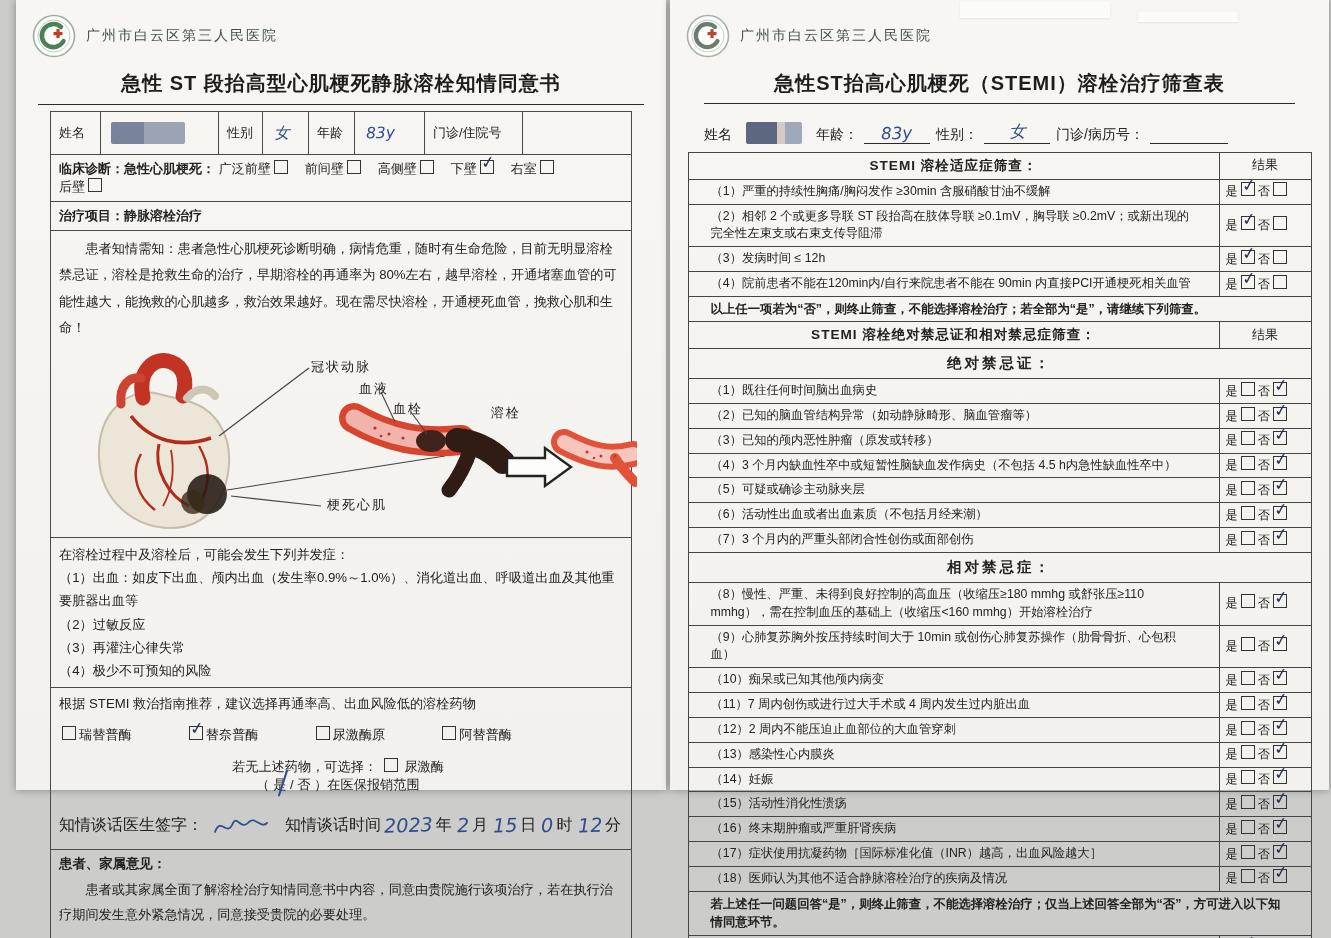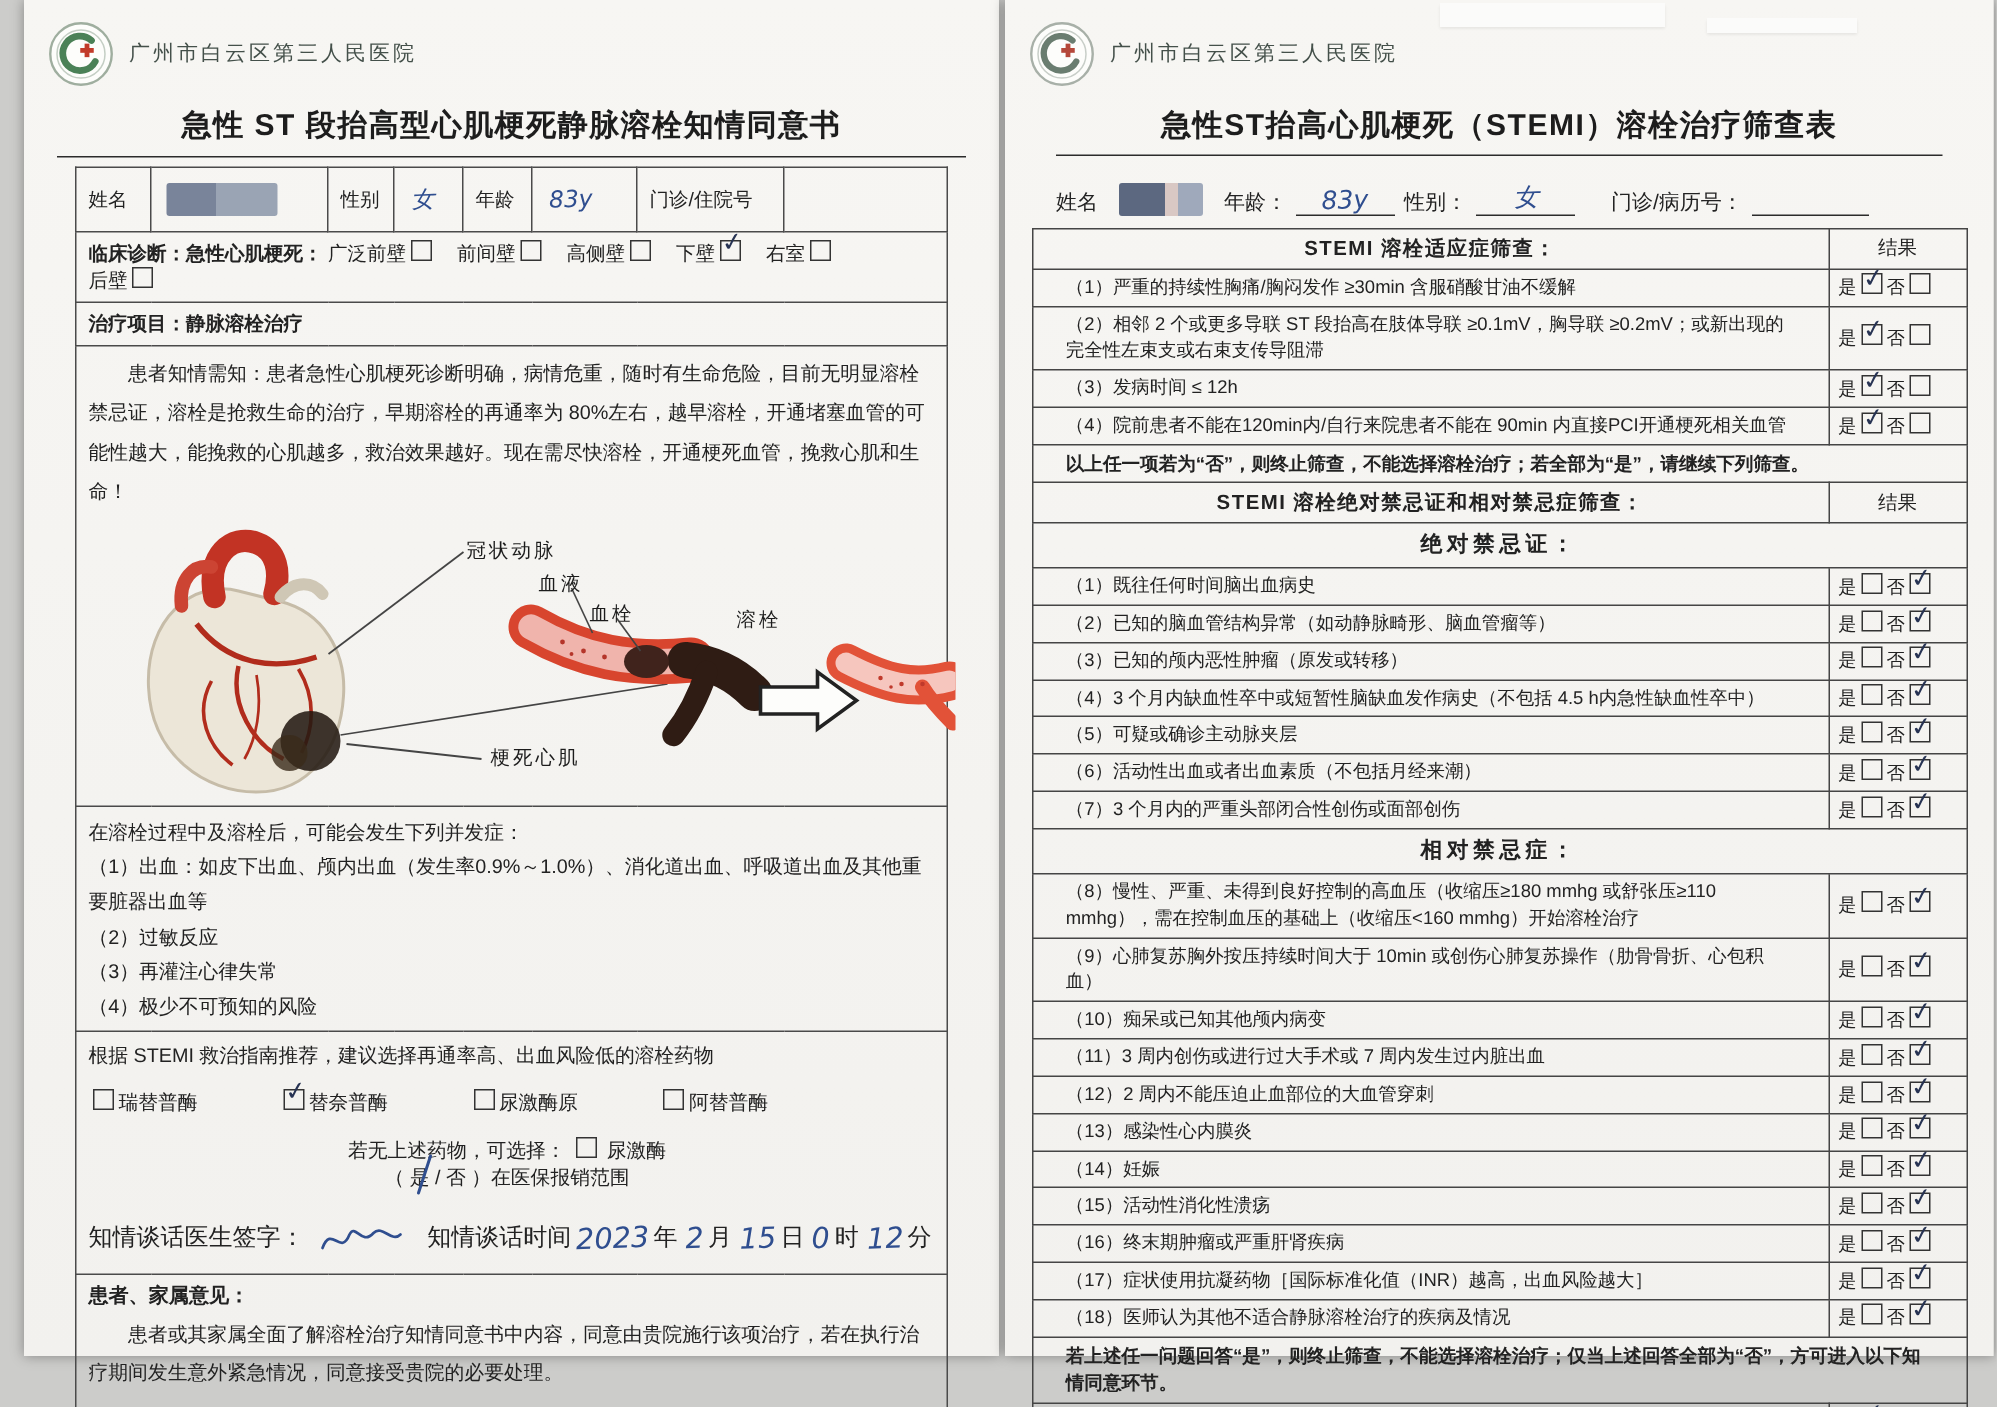--- a/index.html
+++ b/index.html
@@ -1,18 +1,18 @@
 <!DOCTYPE html>
 <html><head>
 <meta charset="utf-8">
 <style>
   html,body{margin:0;padding:0;}
   body{width:1331px;height:938px;position:relative;background:#ccccca;
        font-family:"Liberation Sans","DejaVu Sans",sans-serif;overflow:hidden;color:#222;}
-  .page{position:absolute;top:0;height:904px;background:linear-gradient(180deg,#f7f6f3,#f2f1ee);
+  .page{position:absolute;top:0;height:790px;background:linear-gradient(180deg,#f7f6f3,#f2f1ee);
         box-shadow:0 0 8px rgba(0,0,0,.35);}
   .page-left{left:16px;width:650px;}
   .page-right{left:670px;width:659px;}
   .tape{position:absolute;background:rgba(255,255,255,.55);box-shadow:0 1px 2px rgba(0,0,0,.08);}
 
   .hdr{display:flex;align-items:center;gap:10px;padding:14px 0 0 16px;}
   .hosp-name{font-size:14px;color:#44504a;letter-spacing:2px;}
   .logo{width:44px;height:44px;flex:0 0 44px;}
 
   .form-title{text-align:center;font-weight:700;font-size:20px;letter-spacing:1px;color:#1d1d1d;margin-top:12px;}
@@ -260,21 +260,21 @@
   <div class="form-title">急性ST抬高心肌梗死（STEMI）溶栓治疗筛查表</div>
   <div class="title-rule" style="margin:6px 34px 0 34px"></div>
 
   <div class="r-info">
     <span>姓名</span>
     <span class="blank" style="border:none"><span class="redact" style="width:56px;background:linear-gradient(90deg,#5c6880 0 55%,#d9c8c4 55% 70%,#9fa9bb 70%)"></span></span>
     <span>年龄：</span>
     <span class="blank"><span class="hw">83y</span></span>
     <span>性别：</span>
     <span class="blank"><span class="hw">女</span></span>
-    <span style="margin-left:18px">门诊/病历号：</span>
+    <span style="">门诊/病历号：</span>
     <span class="blank" style="min-width:66px"></span>
   </div>
 
   <table class="rf-table">
     <colgroup>
         <col>
         <col style="width:92px">
       </colgroup>
     <tbody>
         <tr>
@@ -354,21 +354,21 @@
         </tr>
         <tr>
           <td class="q">（9）心肺复苏胸外按压持续时间大于 10min 或创伤心肺复苏操作（肋骨骨折、心包积血）</td>
           <td class="res"><span>是</span><span class="cb"></span><span>否</span><span class="cb checked"></span></td>
         </tr>
         <tr>
           <td class="q">（10）痴呆或已知其他颅内病变</td>
           <td class="res"><span>是</span><span class="cb"></span><span>否</span><span class="cb checked"></span></td>
         </tr>
         <tr>
-          <td class="q">（11）3 周内创伤或进行过大手术或 7 周内发生过内脏出血</td>
+          <td class="q">（11）7 周内创伤或进行过大手术或 4 周内发生过内脏出血</td>
           <td class="res"><span>是</span><span class="cb"></span><span>否</span><span class="cb checked"></span></td>
         </tr>
         <tr>
           <td class="q">（12）2 周内不能压迫止血部位的大血管穿刺</td>
           <td class="res"><span>是</span><span class="cb"></span><span>否</span><span class="cb checked"></span></td>
         </tr>
         <tr>
           <td class="q">（13）感染性心内膜炎</td>
           <td class="res"><span>是</span><span class="cb"></span><span>否</span><span class="cb checked"></span></td>
         </tr>

